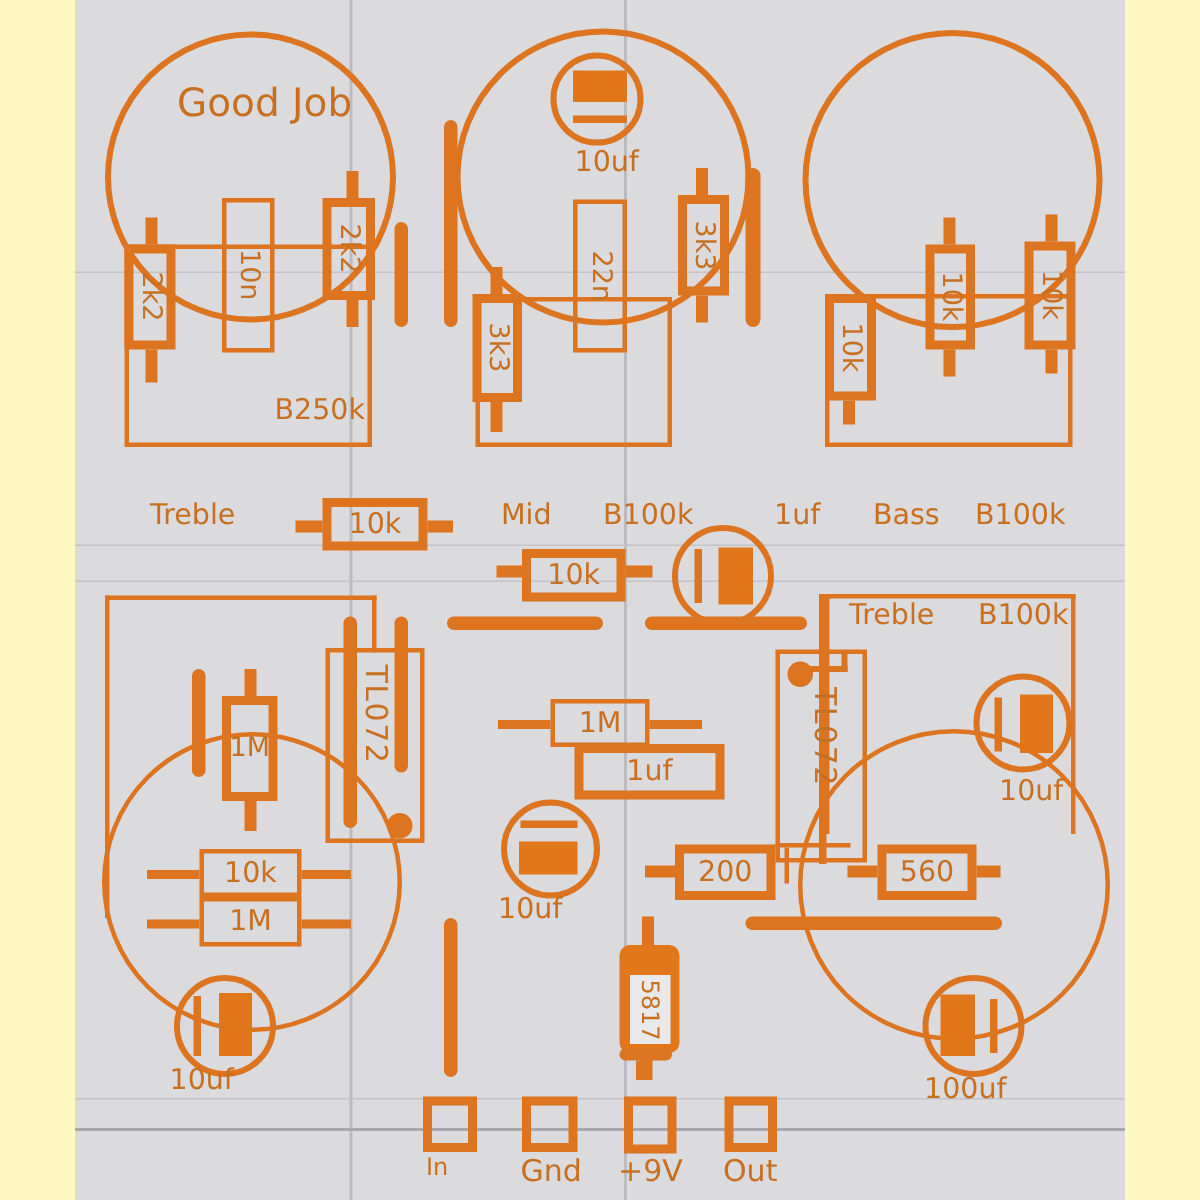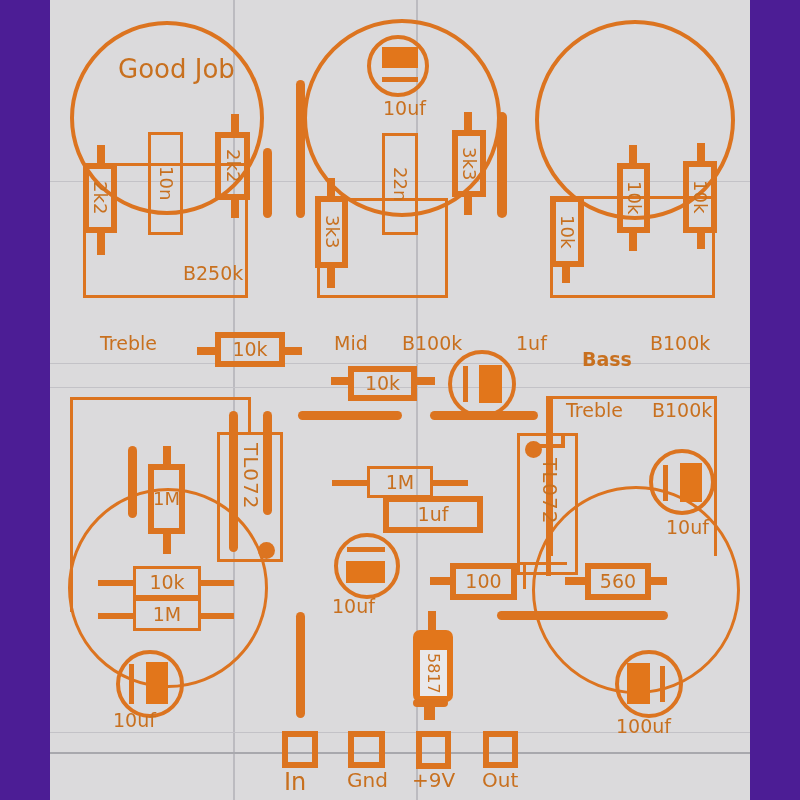--- a/index.html
+++ b/index.html
@@ -2,21 +2,21 @@
 <html><head>
 <meta charset="utf-8">
 <style>
   :root{
     --o:#dc7420;        
     --fill:#e2761b;     
     --txt:#c8701f;      
     --board:#dbdadc;    
   }
   html,body{margin:0;padding:0;background:#ffffff;}
-  #stage{position:relative;width:800px;height:800px;background:#4c1d95;overflow:hidden;
+  #stage{position:relative;width:800px;height:800px;background:#fef9c3;overflow:hidden;
          font-family:"DejaVu Sans",sans-serif;}
   .abs{position:absolute;box-sizing:border-box;}
   .board{left:50px;top:0;width:700px;height:800px;background:var(--board);}
   .grid-v{width:2px;background:#bcbbc0;}
   .grid-h{height:1px;background:#c3c2c7;}
   .grid-h.dark{height:2px;background:#a8a8ad;}
   .circle{border:4px solid var(--o);border-radius:50%;background:transparent;}
   .circle.thin{border-width:3px;}
   .trace{background:var(--o);}
   .orect{border:3px solid var(--o);background:transparent;}
@@ -126,21 +126,21 @@
 
   <div class="abs lead" style="left:197px;top:347px;width:18px;height:8px;"></div>
   <div class="abs lead" style="left:285px;top:347px;width:17px;height:8px;"></div>
   <div class="abs rbox" style="left:215px;top:332px;width:70px;height:35px;">
     <span class="lbl">10k</span>
   </div>
 
   <div class="abs lbl" style="left:334px;top:334px;">Mid</div>
   <div class="abs lbl" style="left:402px;top:334px;">B100k</div>
   <div class="abs lbl" style="left:516px;top:334px;">1uf</div>
-  <div class="abs lbl" style="left:582px;top:350px;font-weight:bold;">Bass</div>
+  <div class="abs lbl" style="left:582px;top:334px;">Bass</div>
   <div class="abs lbl" style="left:650px;top:334px;">B100k</div>
 
   <div class="abs lead" style="left:331px;top:377px;width:17px;height:8px;"></div>
   <div class="abs lead" style="left:417px;top:377px;width:18px;height:8px;"></div>
   <div class="abs rbox" style="left:348px;top:366px;width:69px;height:35px;">
     <span class="lbl">10k</span>
   </div>
 
   <div class="abs circle" style="left:448px;top:350px;width:68px;height:68px;"></div>
   <div class="abs trace" style="left:463px;top:366px;width:5px;height:36px;"></div>
@@ -201,21 +201,21 @@
 
   <div class="abs circle" style="left:334px;top:533px;width:66px;height:66px;"></div>
   <div class="abs trace" style="left:347px;top:547px;width:38px;height:5px;"></div>
   <div class="abs fillrect" style="left:346px;top:561px;width:39px;height:22px;"></div>
   <div class="abs lbl" style="left:332px;top:597px;">10uf</div>
 
   <div class="abs bar" style="left:296px;top:612px;width:9px;height:106px;"></div>
 
   <div class="abs lead" style="left:430px;top:577px;width:20px;height:8px;"></div>
   <div class="abs rbox" style="left:450px;top:563px;width:67px;height:37px;">
-    <span class="lbl">100</span>
+    <span class="lbl">200</span>
   </div>
   <div class="abs trace" style="left:517px;top:562px;width:50px;height:3px;"></div>
   <div class="abs trace" style="left:523px;top:565px;width:3px;height:24px;"></div>
 
   <div class="abs lead" style="left:428px;top:611px;width:8px;height:20px;"></div>
   <div class="abs diode-body" style="left:413px;top:630px;width:40px;height:72px;">
     <div class="diode-win" style="width:27px;height:46px;margin-top:14px;">
       <span class="vtxt">5817</span>
     </div>
   </div>
@@ -248,18 +248,18 @@
   <div class="abs trace" style="left:660px;top:666px;width:5px;height:36px;"></div>
   <div class="abs lbl" style="left:616px;top:717px;">100uf</div>
 
   <div class="abs rbox" style="left:282px;top:731px;width:36px;height:37px;"></div>
   <div class="abs rbox" style="left:348px;top:731px;width:37px;height:37px;"></div>
   <div class="abs trace" style="left:413px;top:699px;width:35px;height:8px;border-radius:4px;"></div>
   <div class="abs lead" style="left:424px;top:707px;width:8px;height:13px;"></div>
   <div class="abs rbox" style="left:416px;top:731px;width:35px;height:38px;"></div>
   <div class="abs rbox" style="left:483px;top:731px;width:35px;height:37px;"></div>
 
-  <div class="abs lbl" style="left:284px;top:770px;font-size:24px;">In</div>
+  <div class="abs lbl" style="left:284px;top:770px;font-size:16px;">In</div>
   <div class="abs lbl" style="left:347px;top:770px;font-size:20px;">Gnd</div>
   <div class="abs lbl" style="left:412px;top:770px;font-size:20px;">+9V</div>
   <div class="abs lbl" style="left:482px;top:770px;font-size:20px;">Out</div>
 
 </div>
 
 </body></html>

